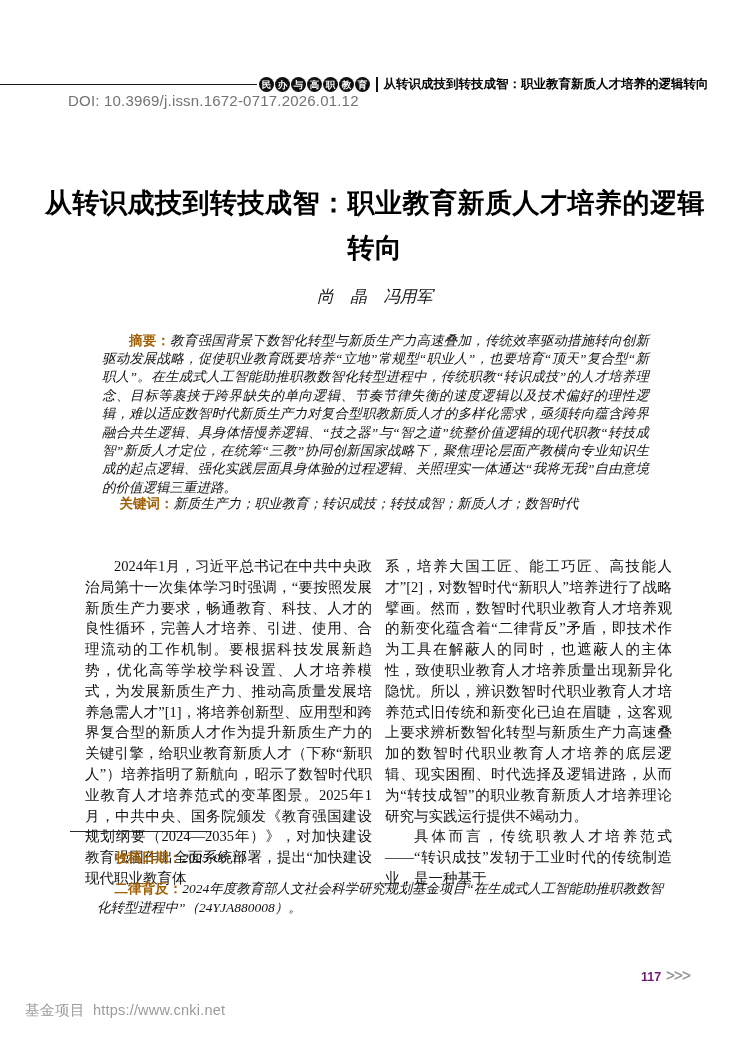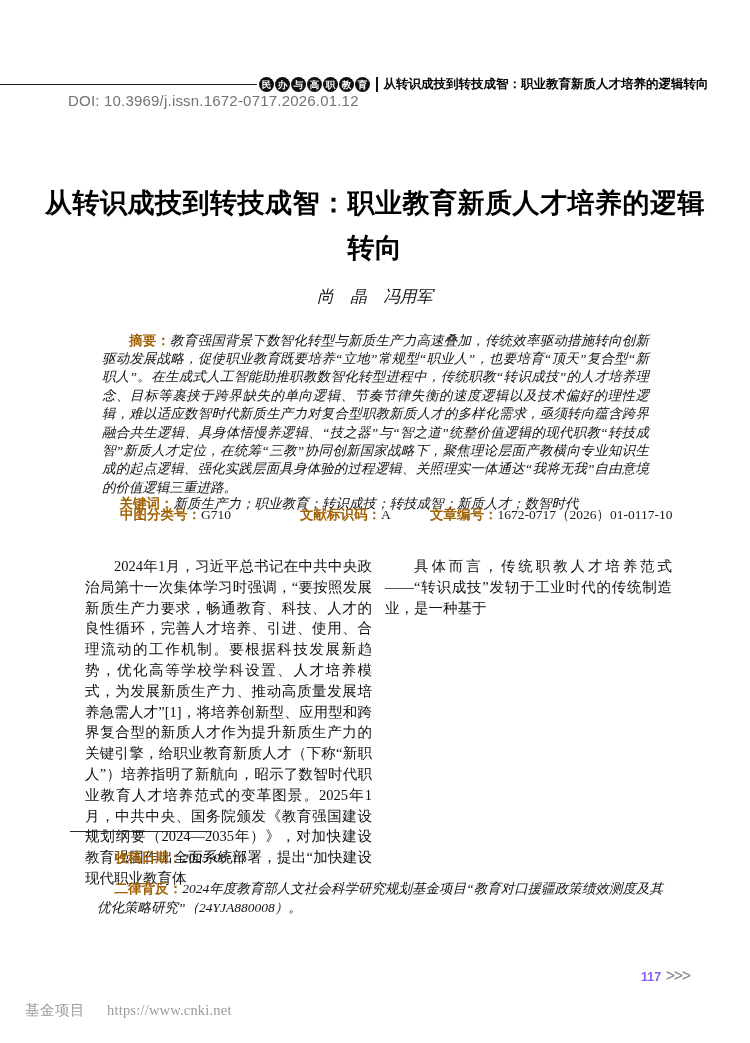--- a/index.html
+++ b/index.html
@@ -81,34 +81,34 @@
   .footnotes{
     position:absolute;top:837px;left:85px;width:590px;
     font-size:13.5px;line-height:18.8px;text-align:justify;
     font-style:italic;color:#111;
   }
   .footnotes p{margin:12px;text-indent:1.3em;}
   
   .page-num{
     position:absolute;top:970px;left:641px;
     font-family:"Liberation Sans","DejaVu Sans",sans-serif;
-    font-weight:bold;font-size:12.5px;color:#8b5cf6;
+    font-weight:bold;font-size:12.5px;color:#701a75;
   }
   .chevrons{
     position:absolute;top:966px;left:666px;
     font-family:"DejaVu Sans Mono",monospace;
     font-size:15px;color:#8f8f8f;letter-spacing:-1px;
     transform:scaleY(1.15);
   }
   .watermark{
     position:absolute;top:1001px;left:25px;
     font-size:14.5px;color:#9b9b9b;letter-spacing:.5px;
   }
-  .watermark .wm-url{margin-left:22px;letter-spacing:.2px;
-    font-family:Liberation Serif, serif;}
+  .watermark .wm-url{margin-left:8px;letter-spacing:.2px;
+    font-family:Liberation Sans, sans-serif;}
 </style>
 </head>
 <body>
 
 <div class="page">
 
   <div class="header-row">
     <div class="header-rule"></div>
     <div class="badge" id="badge">
         <span class="badge-char">民</span>
@@ -124,39 +124,35 @@
   </div>
   <div class="doi">DOI: 10.3969/j.issn.1672-0717.2026.01.12</div>
 
   <h1 class="title">从转识成技到转技成智：职业教育新质人才培养的逻辑转向</h1>
   <div class="authors">尚　晶　冯用军</div>
 
   <p class="abstract"><span class="blabel">摘要：</span><span>教育强国背景下数智化转型与新质生产力高速叠加，传统效率驱动措施转向创新驱动发展战略，促使职业教育既要培养“立地”常规型“职业人”，也要培育“顶天”复合型“新职人”。在生成式人工智能助推职教数智化转型进程中，传统职教“转识成技”的人才培养理念、目标等裹挟于跨界缺失的单向逻辑、节奏节律失衡的速度逻辑以及技术偏好的理性逻辑，难以适应数智时代新质生产力对复合型职教新质人才的多样化需求，亟须转向蕴含跨界融合共生逻辑、具身体悟慢养逻辑、“技之器”与“智之道”统整价值逻辑的现代职教“转技成智”新质人才定位，在统筹“三教”协同创新国家战略下，聚焦理论层面产教横向专业知识生成的起点逻辑、强化实践层面具身体验的过程逻辑、关照理实一体通达“我将无我”自由意境的价值逻辑三重进路。</span></p>
 
   <p class="keywords"><span class="blabel">关键词：</span><span>新质生产力；职业教育；转识成技；转技成智；新质人才；数智时代</span></p>
 
-  <div class="meta-row">
-    <span class="meta-item meta-clc"><span class="blabel">中图分类号：</span><span>G710</span></span>
-    <span class="meta-item meta-code"><span class="blabel">文献标识码：</span><span>A</span></span>
-    <span class="meta-item meta-id"><span class="blabel">文章编号：</span><span>1672-0717（2026）01-0117-10</span></span>
-  </div>
 
   <div class="body-cols">
     <div class="col">
       <p class="indent">2024年1月，习近平总书记在中共中央政治局第十一次集体学习时强调，“要按照发展新质生产力要求，畅通教育、科技、人才的良性循环，完善人才培养、引进、使用、合理流动的工作机制。要根据科技发展新趋势，优化高等学校学科设置、人才培养模式，为发展新质生产力、推动高质量发展培养急需人才”[1]，将培养创新型、应用型和跨界复合型的新质人才作为提升新质生产力的关键引擎，给职业教育新质人才（下称“新职人”）培养指明了新航向，昭示了数智时代职业教育人才培养范式的变革图景。2025年1月，中共中央、国务院颁发《教育强国建设规划纲要（2024—2035年）》，对加快建设教育强国作出全面系统部署，提出“加快建设现代职业教育体</p>
     </div>
     <div class="col">
+      <p>系，培养大国工匠、能工巧匠、高技能人才”[2]，对数智时代“新职人”培养进行了战略擘画。然而，数智时代职业教育人才培养观的新变化蕴含着“二律背反”矛盾，即技术作为工具在解蔽人的同时，也遮蔽人的主体性，致使职业教育人才培养质量出现新异化隐忧。所以，辨识数智时代职业教育人才培养范式旧传统和新变化已迫在眉睫，这客观上要求辨析数智化转型与新质生产力高速叠加的数智时代职业教育人才培养的底层逻辑、现实困囿、时代选择及逻辑进路，从而为“转技成智”的职业教育新质人才培养理论研究与实践运行提供不竭动力。</p>
       <p class="indent">具体而言，传统职教人才培养范式——“转识成技”发轫于工业时代的传统制造业，是一种基于</p>
     </div>
   </div>
 
   <div class="foot-rule"></div>
   <div class="footnotes">
     <p><span class="blabel">收稿日期：</span><span>2025-06-10</span></p>
-    <p><span class="blabel">二律背反：</span><span>2024年度教育部人文社会科学研究规划基金项目“教育对口援疆政策绩效测度及其优化策略研究”（24YJA880008）。</span></p>
+    <p><span class="blabel">二律背反：</span><span>2024年度教育部人文社会科学研究规划基金项目“在生成式人工智能助推职教数智化转型进程中”（24YJA880008）。</span></p>
   </div>
 
   <div class="page-num">117</div>
   <div class="chevrons">&gt;&gt;&gt;</div>
   <div class="watermark">
     <span>基金项目</span><span class="wm-url">https://www.cnki.net</span>
   </div>
 
 </div>
 

